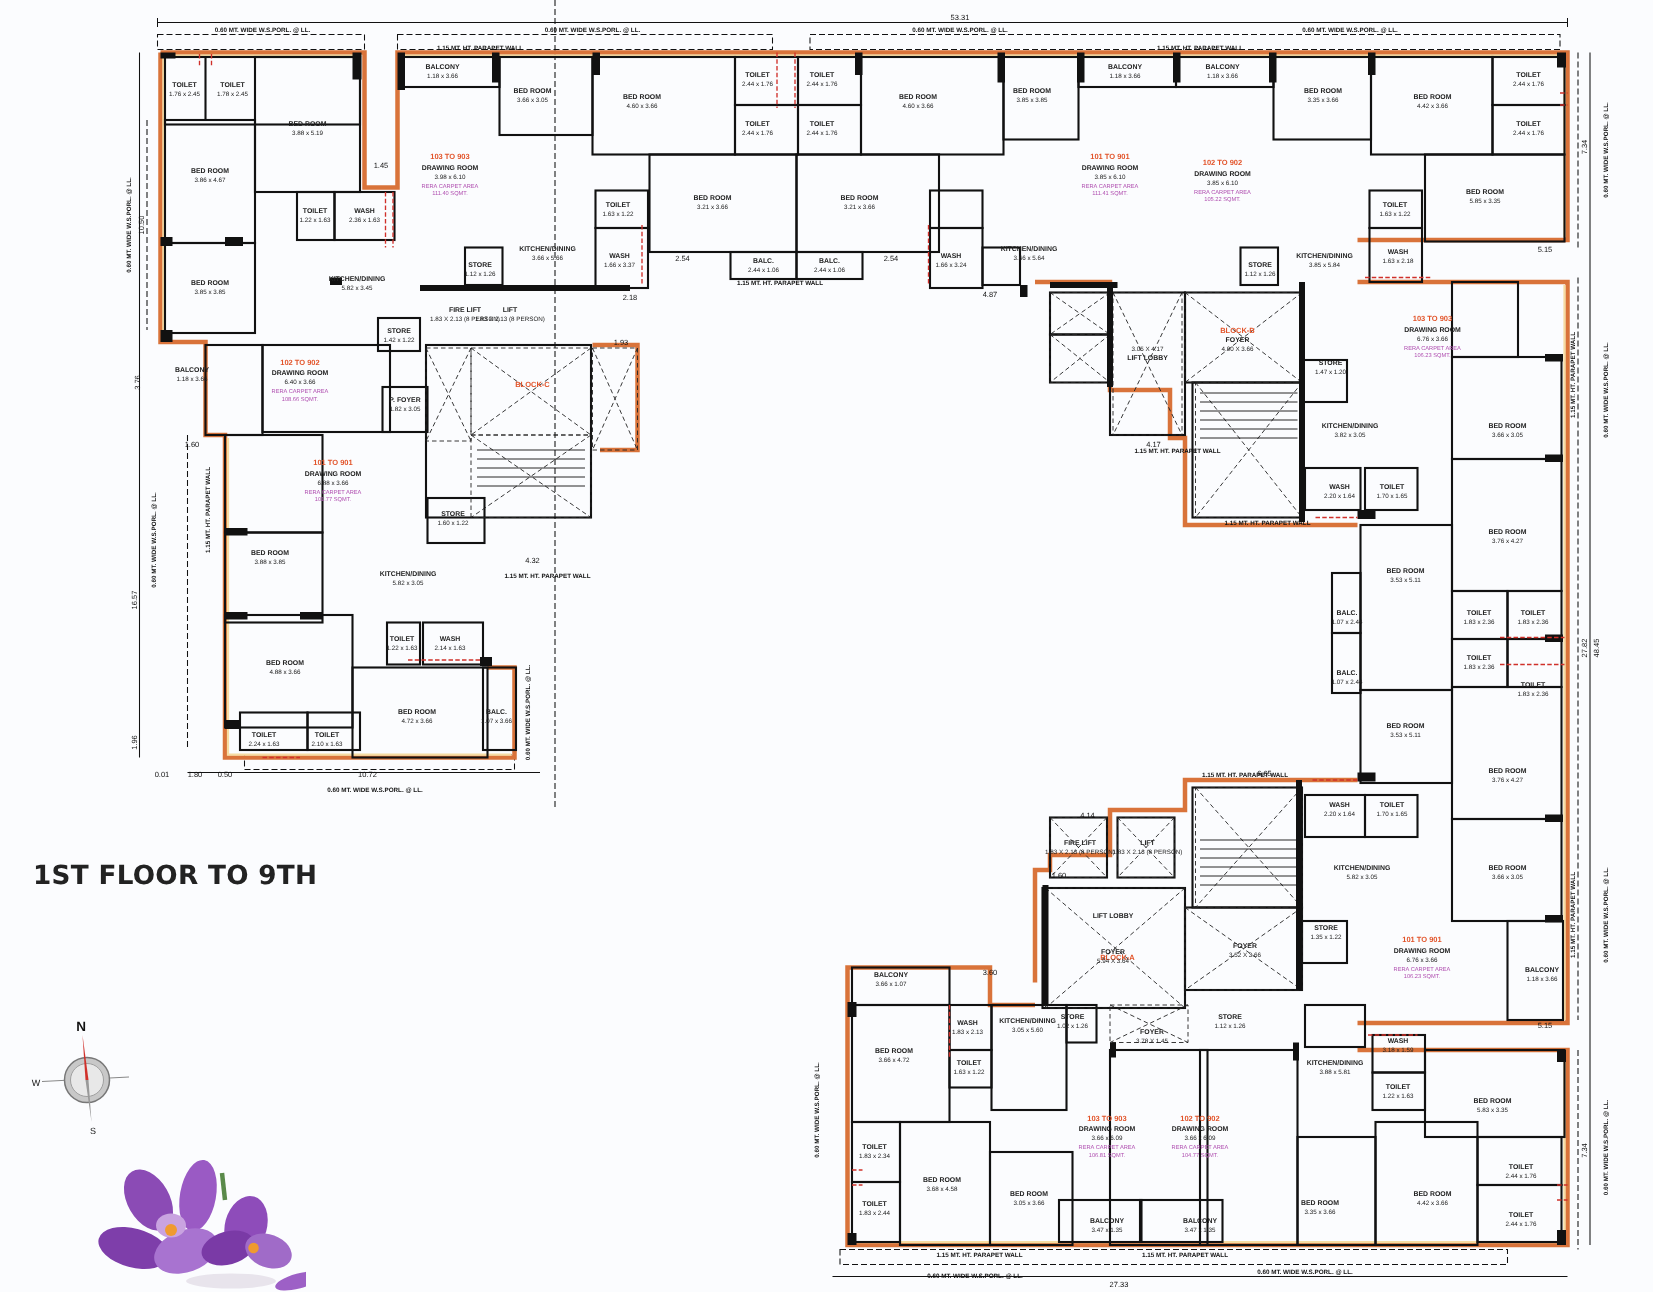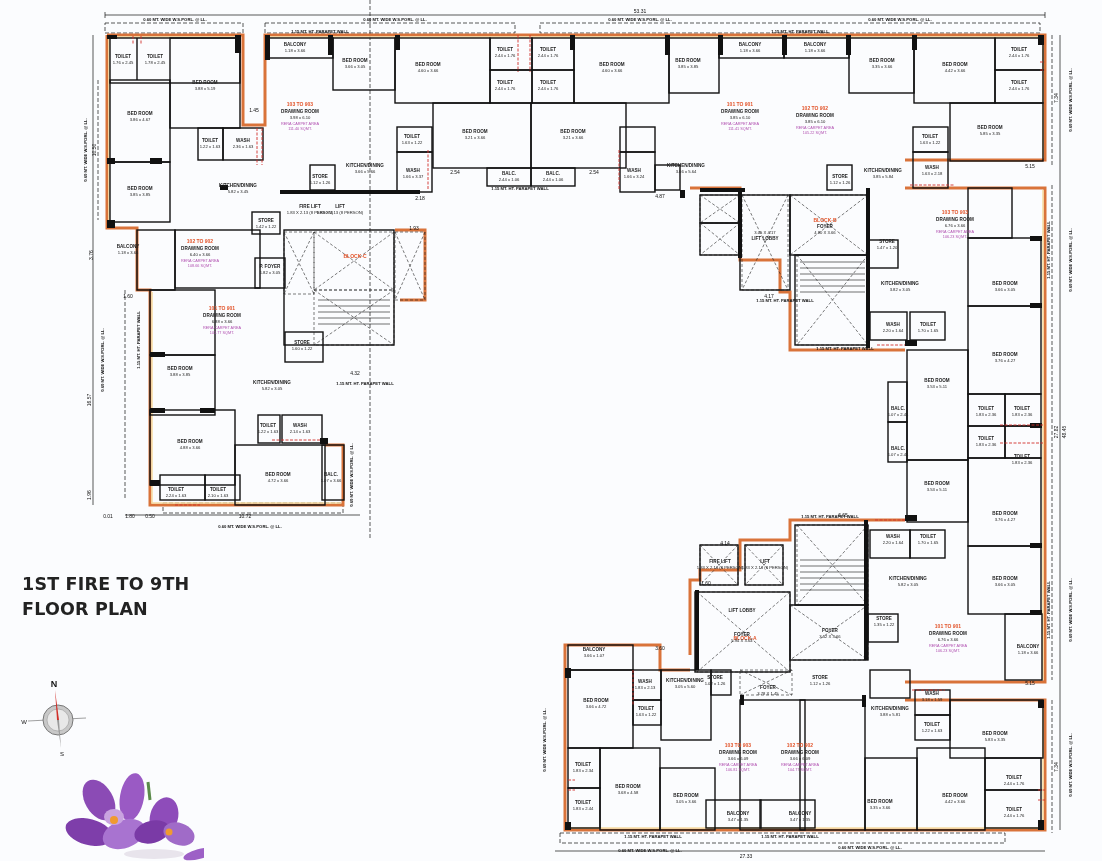--- a/index.html
+++ b/index.html
@@ -650,22 +650,21 @@
     <text class="note" x="1050" y="610" transform="rotate(-90 1050 610)">1.15 MT. HT. PARAPET WALL</text>
     <text class="note" x="104" y="360" transform="rotate(-90 104 360)">0.60 MT. WIDE W.S.PORL. @ LL.</text>
     <text class="note" x="87" y="150" transform="rotate(-90 87 150)">0.60 MT. WIDE W.S.PORL. @ LL.</text>
     <text class="note" x="140" y="340" transform="rotate(-90 140 340)">1.15 MT. HT. PARAPET WALL</text>
     <text class="note" x="353" y="475" transform="rotate(-90 353 475)">0.60 MT. WIDE W.S.PORL. @ LL.</text>
     <text class="note" x="546" y="740" transform="rotate(-90 546 740)">0.60 MT. WIDE W.S.PORL. @ LL.</text>
   </g>
 </svg>
 
 <div class="title">
-  <div>1ST FIRE TO 9TH</div>
-  <div>FLOOR PLAN</div>
+  <div>1ST FLOOR TO 9TH</div>
 </div>
 
 <svg class="compass" viewBox="0 0 70 82">
   <text x="38" y="11" font-size="9" font-family="DejaVu Serif, serif" font-weight="bold" fill="#111" text-anchor="middle">N</text>
   <text x="8" y="48" font-size="6" font-family="DejaVu Serif, serif" fill="#111" text-anchor="middle">W</text>
   <text x="75" y="46" font-size="6" font-family="DejaVu Serif, serif" fill="#111" text-anchor="middle">E</text>
   <text x="46" y="80" font-size="6" font-family="DejaVu Serif, serif" fill="#111" text-anchor="middle">S</text>
   <line x1="12" y1="45" x2="70" y2="42" stroke="#888" stroke-width="0.8"></line>
   <circle cx="42" cy="44" r="15" fill="#c8c8c8" stroke="#777" stroke-width="1"></circle>
   <circle cx="42" cy="44" r="11" fill="#e8e8e8" stroke="#999" stroke-width="0.6"></circle>

